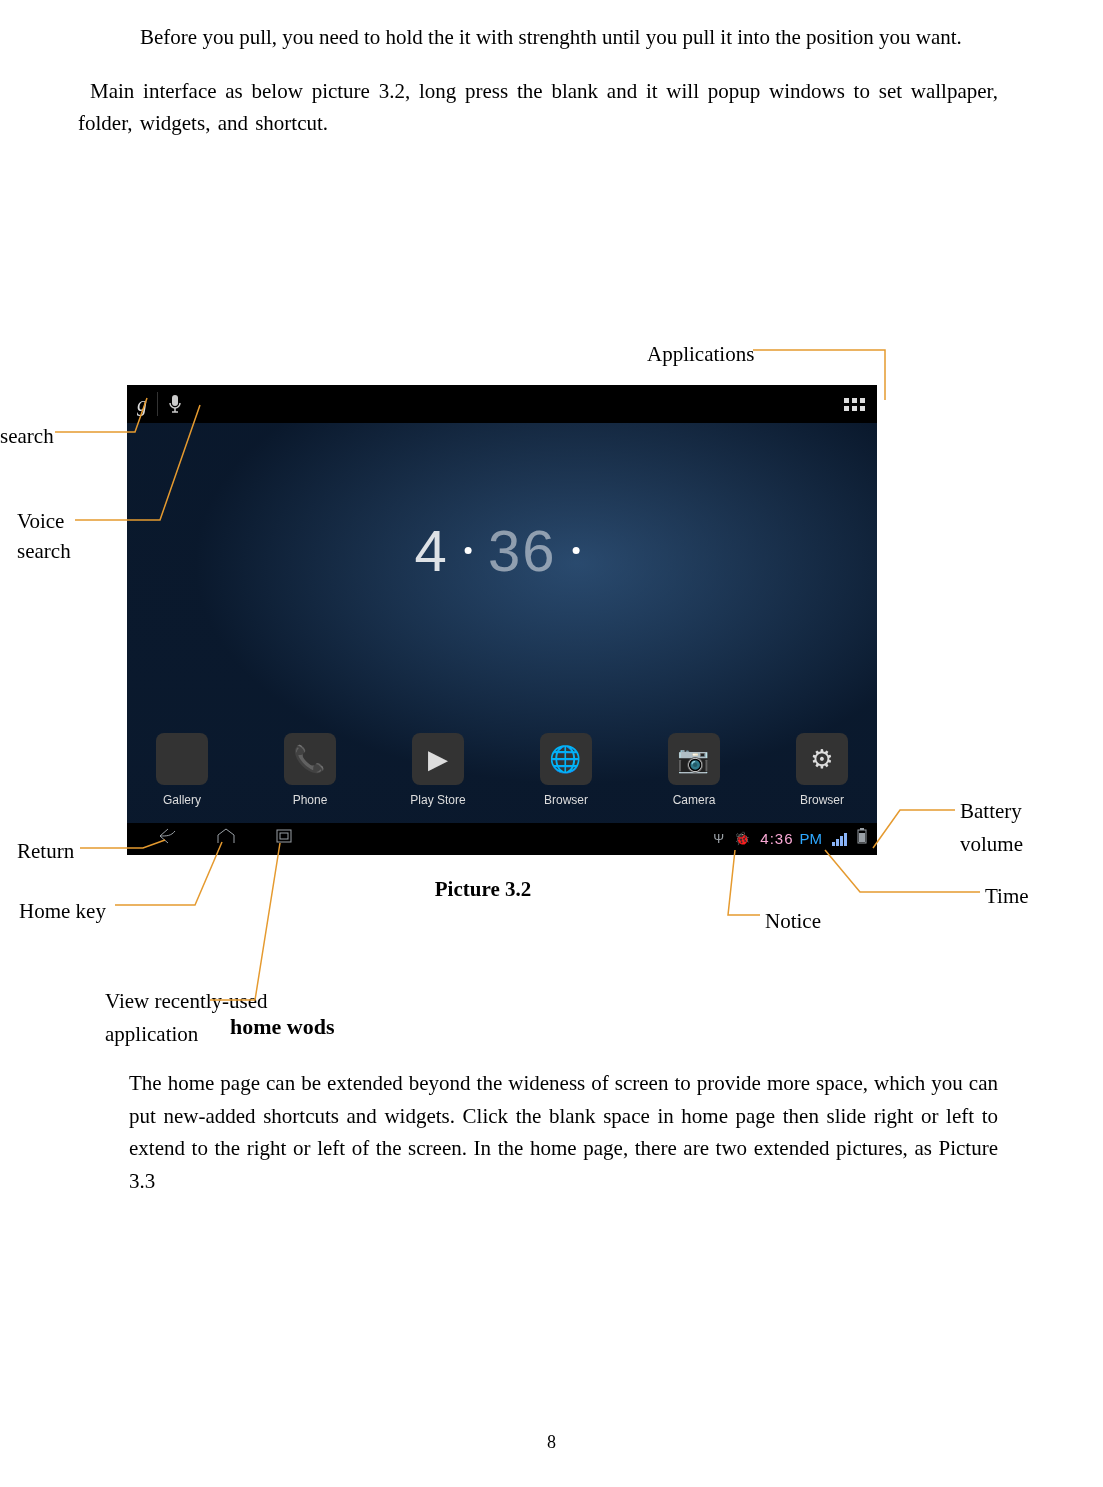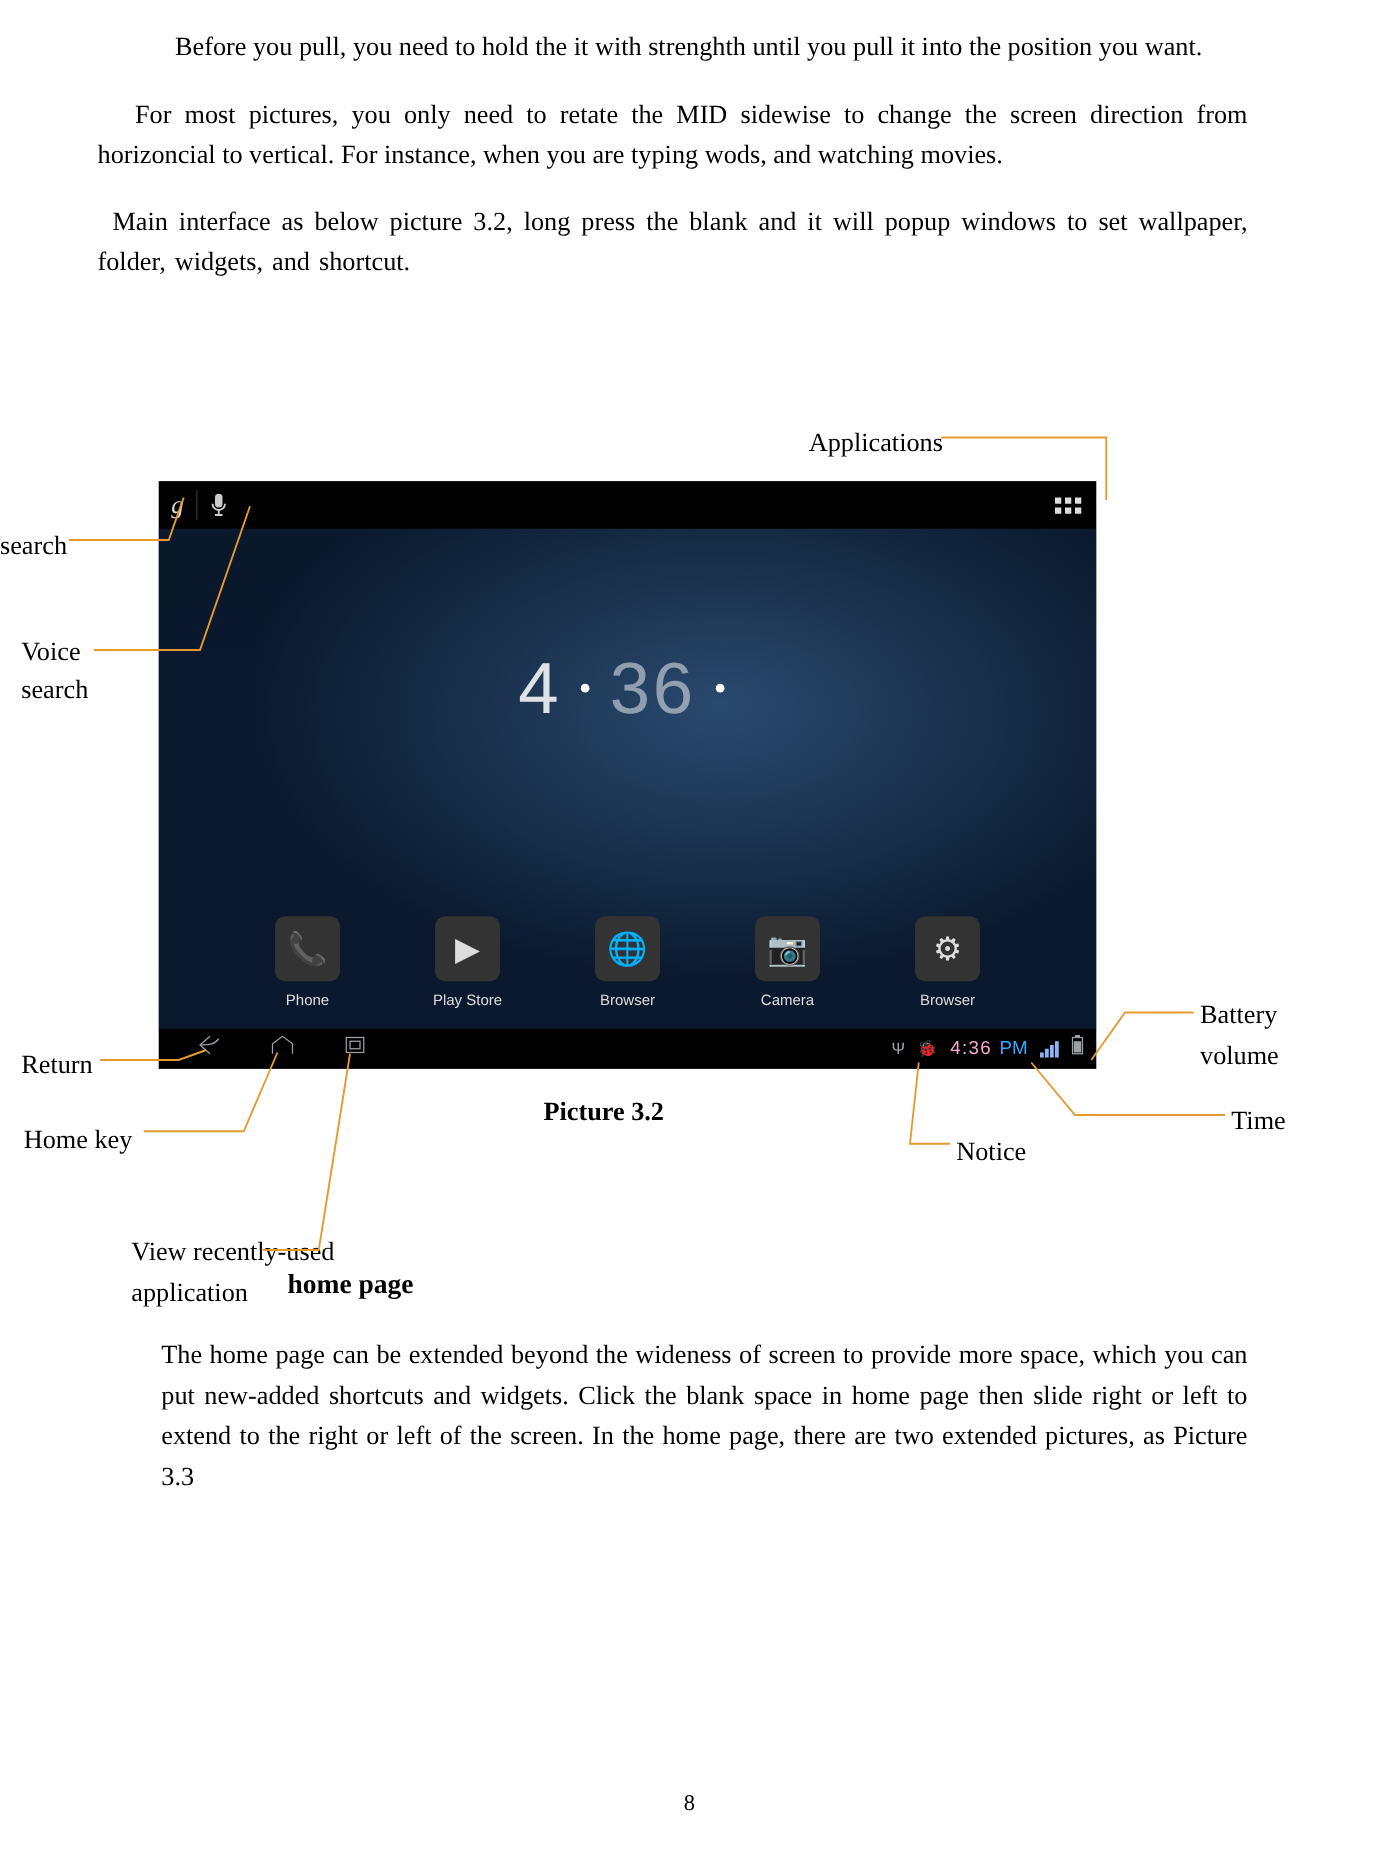--- a/index.html
+++ b/index.html
@@ -225,21 +225,20 @@
     stroke: #e59a2f;
     stroke-width: 1.5;
     fill: none;
   }
 </style>
 </head>
 <body>
 
 <div class="content">
   <p class="pull-body">Before you pull, you need to hold the it with strenghth until you pull it into the position you want.</p>
-  <p class="rotate-body">For most pictures, you only need to retate the MID sidewise to change the screen direction from horizoncial to vertical. For instance, when you are typing wods, and watching movies.</p>
   <p class="section-intro">Main interface as below picture 3.2, long press the blank and it will popup windows to set wallpaper, folder, widgets, and shortcut.</p>
 </div>
 
 <div class="label" style="left:647px; top:338px;">Applications</div>
 <div class="label" style="left:0px;   top:420px;">search</div>
 <div class="label" style="left:17px;  top:505px;">Voice</div>
 <div class="label" style="left:17px;  top:535px;">search</div>
 <div class="label" style="left:17px;  top:835px;">Return</div>
 <div class="label" style="left:19px;  top:895px;">Home key</div>
 <div class="label" style="left:105px; top:985px;">View recently-used</div>
@@ -275,20 +274,24 @@
 
   <div class="wallpaper">
     <div class="clockwrap">
       <span class="thin">4</span>
       <span class="cdot"></span>
       <span class="light">36</span>
       <span class="cdot"></span>
     </div>
     <div class="dock" id="dock">
         <div class="app">
+          <div class="ico ico-gallery"></div>
+          <div>Gallery</div>
+        </div>
+        <div class="app">
           <div class="ico ico-phone">📞</div>
           <div>Phone</div>
         </div>
         <div class="app">
           <div class="ico ico-play">▶</div>
           <div>Play Store</div>
         </div>
         <div class="app">
           <div class="ico ico-browser">🌐</div>
           <div>Browser</div>
@@ -341,21 +344,21 @@
             <rect x="3" y="0" width="4" height="2" fill="#9aa0a6"></rect>
             <rect x="2" y="5" width="6" height="9" fill="#9aa0a6"></rect>
           </svg>
       </span>
     </div>
   </div>
 </div>
 
 <div class="label" style="left:0; width:966px; top:873px; text-align:center; font-weight:bold;">Picture 3.2</div>
 
-<div style="position:absolute; left:230px; top:1010px;" class="homepage-title">home page</div>
+<div style="position:absolute; left:230px; top:1010px;" class="homepage-title">home wods</div>
 <div style="position:absolute; left:78px; top:1046px; width:920px;">
   <p class="homepage-body">The home page can be extended beyond the wideness of screen to provide more space, which you can put new-added shortcuts and widgets. Click the blank space in home page then slide right or left to extend to the right or left of the screen. In the home page, there are two extended pictures, as Picture 3.3</p>
 </div>
 
 <svg class="leaders">
 
   <polyline points="753,350 885,350 885,400"></polyline>
 
   <polyline points="55,432 135,432 147,398"></polyline>
 

